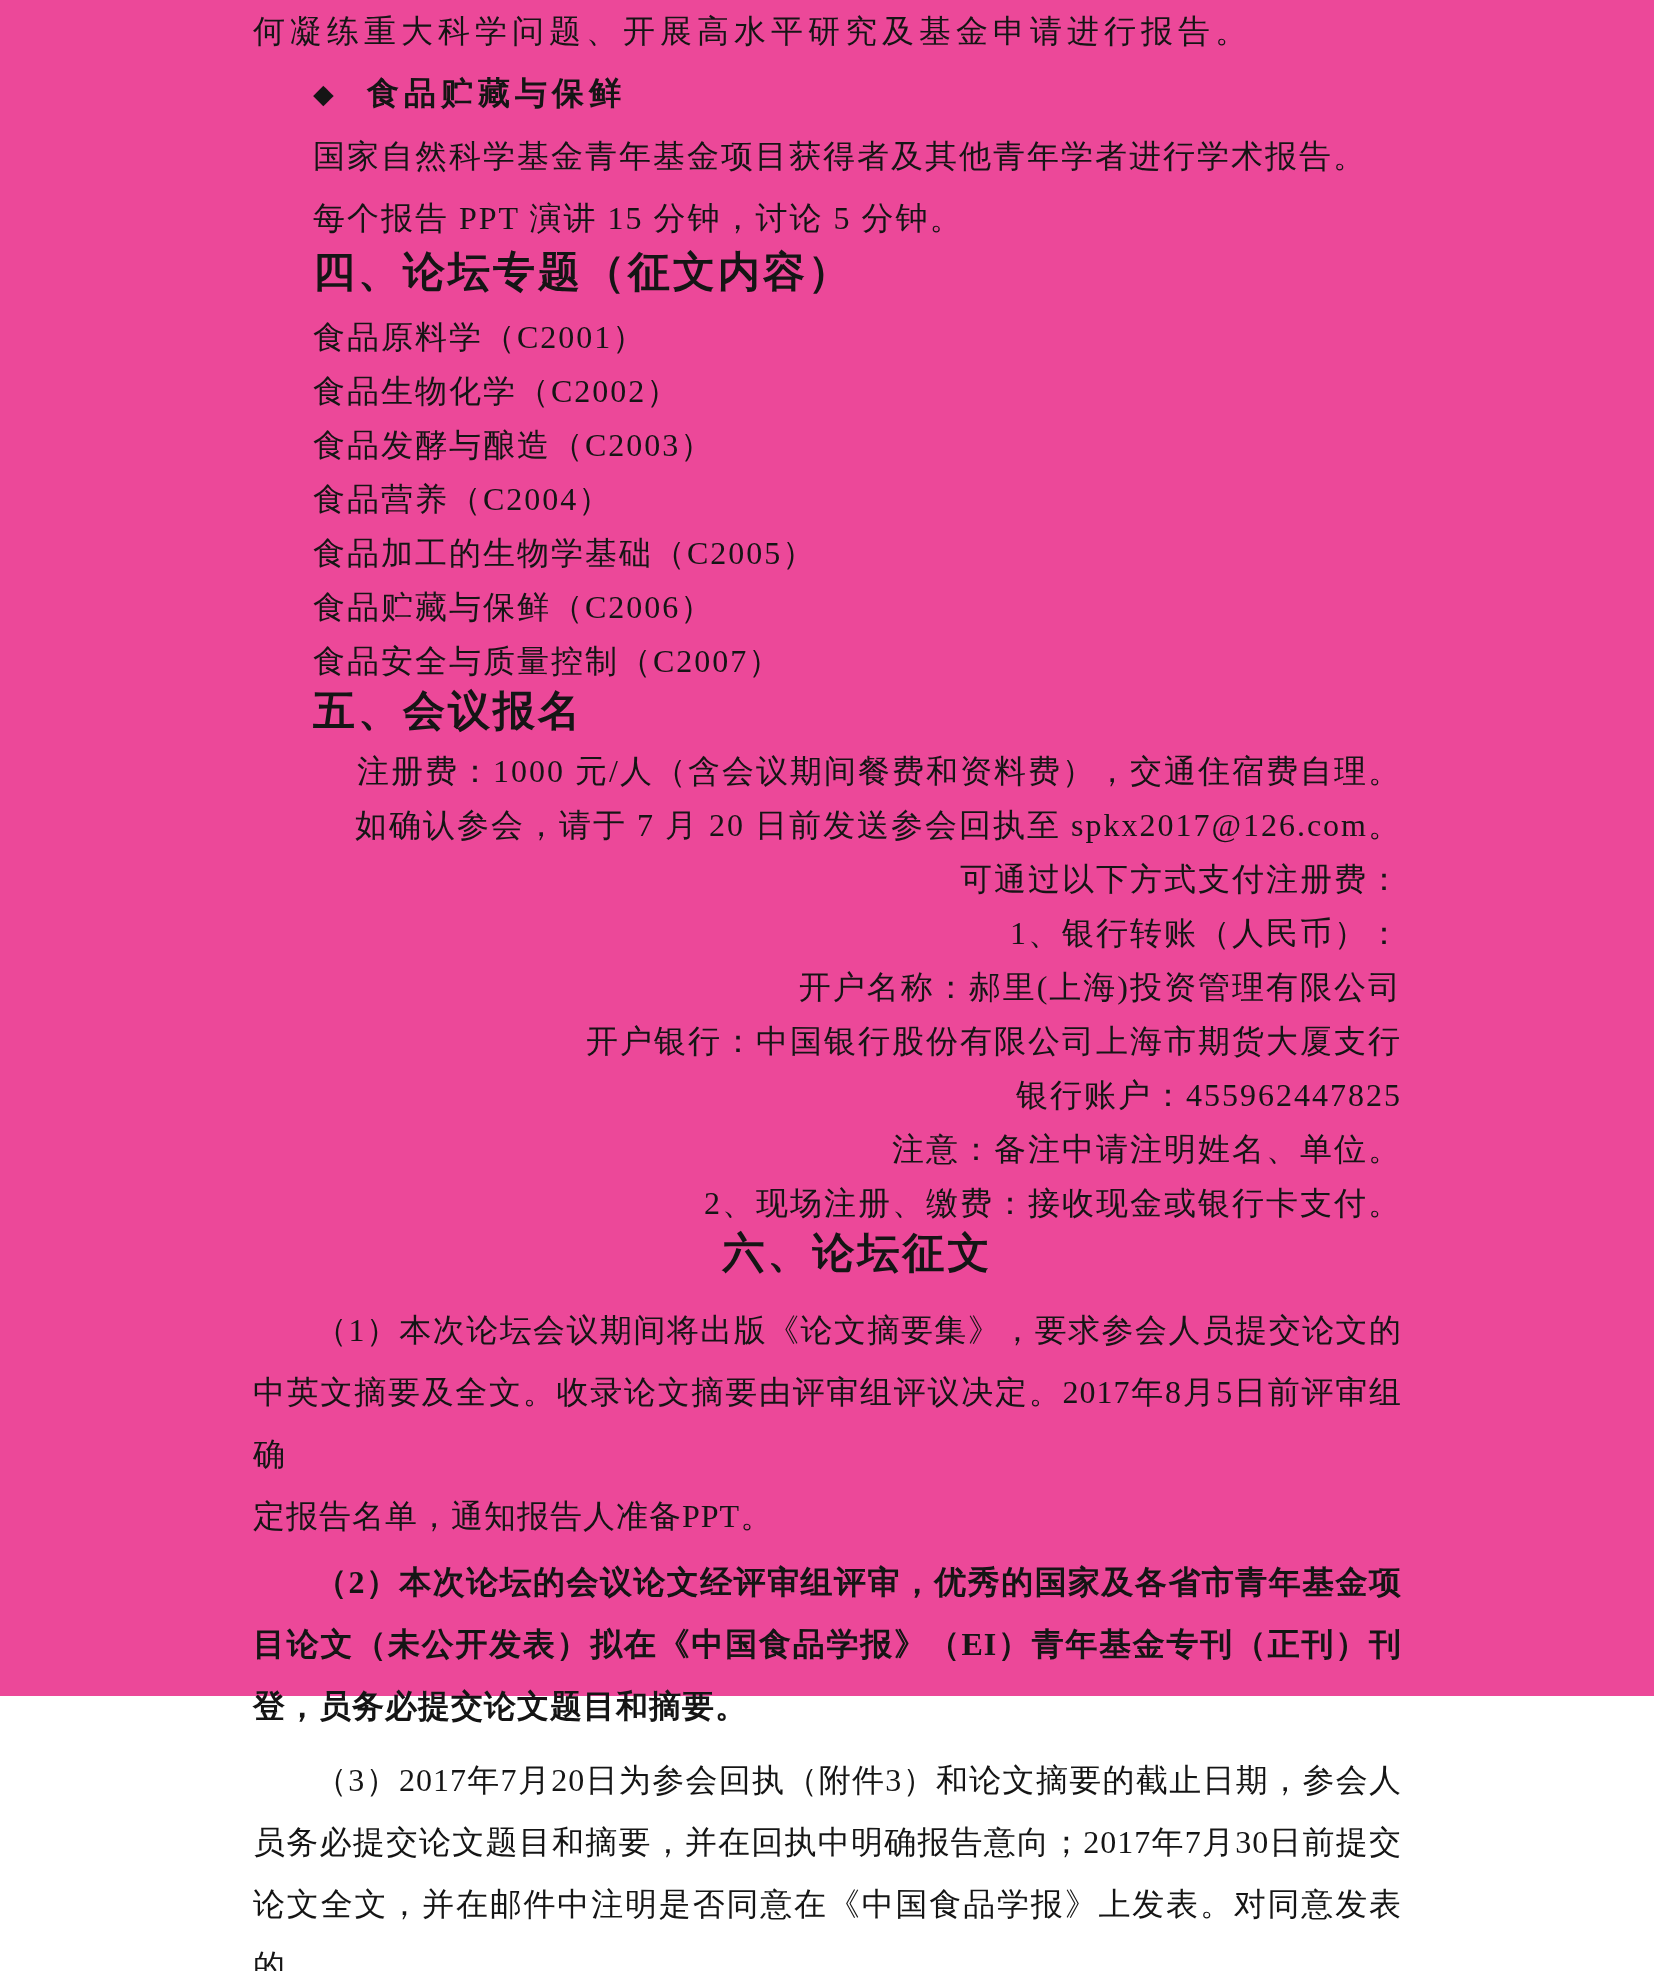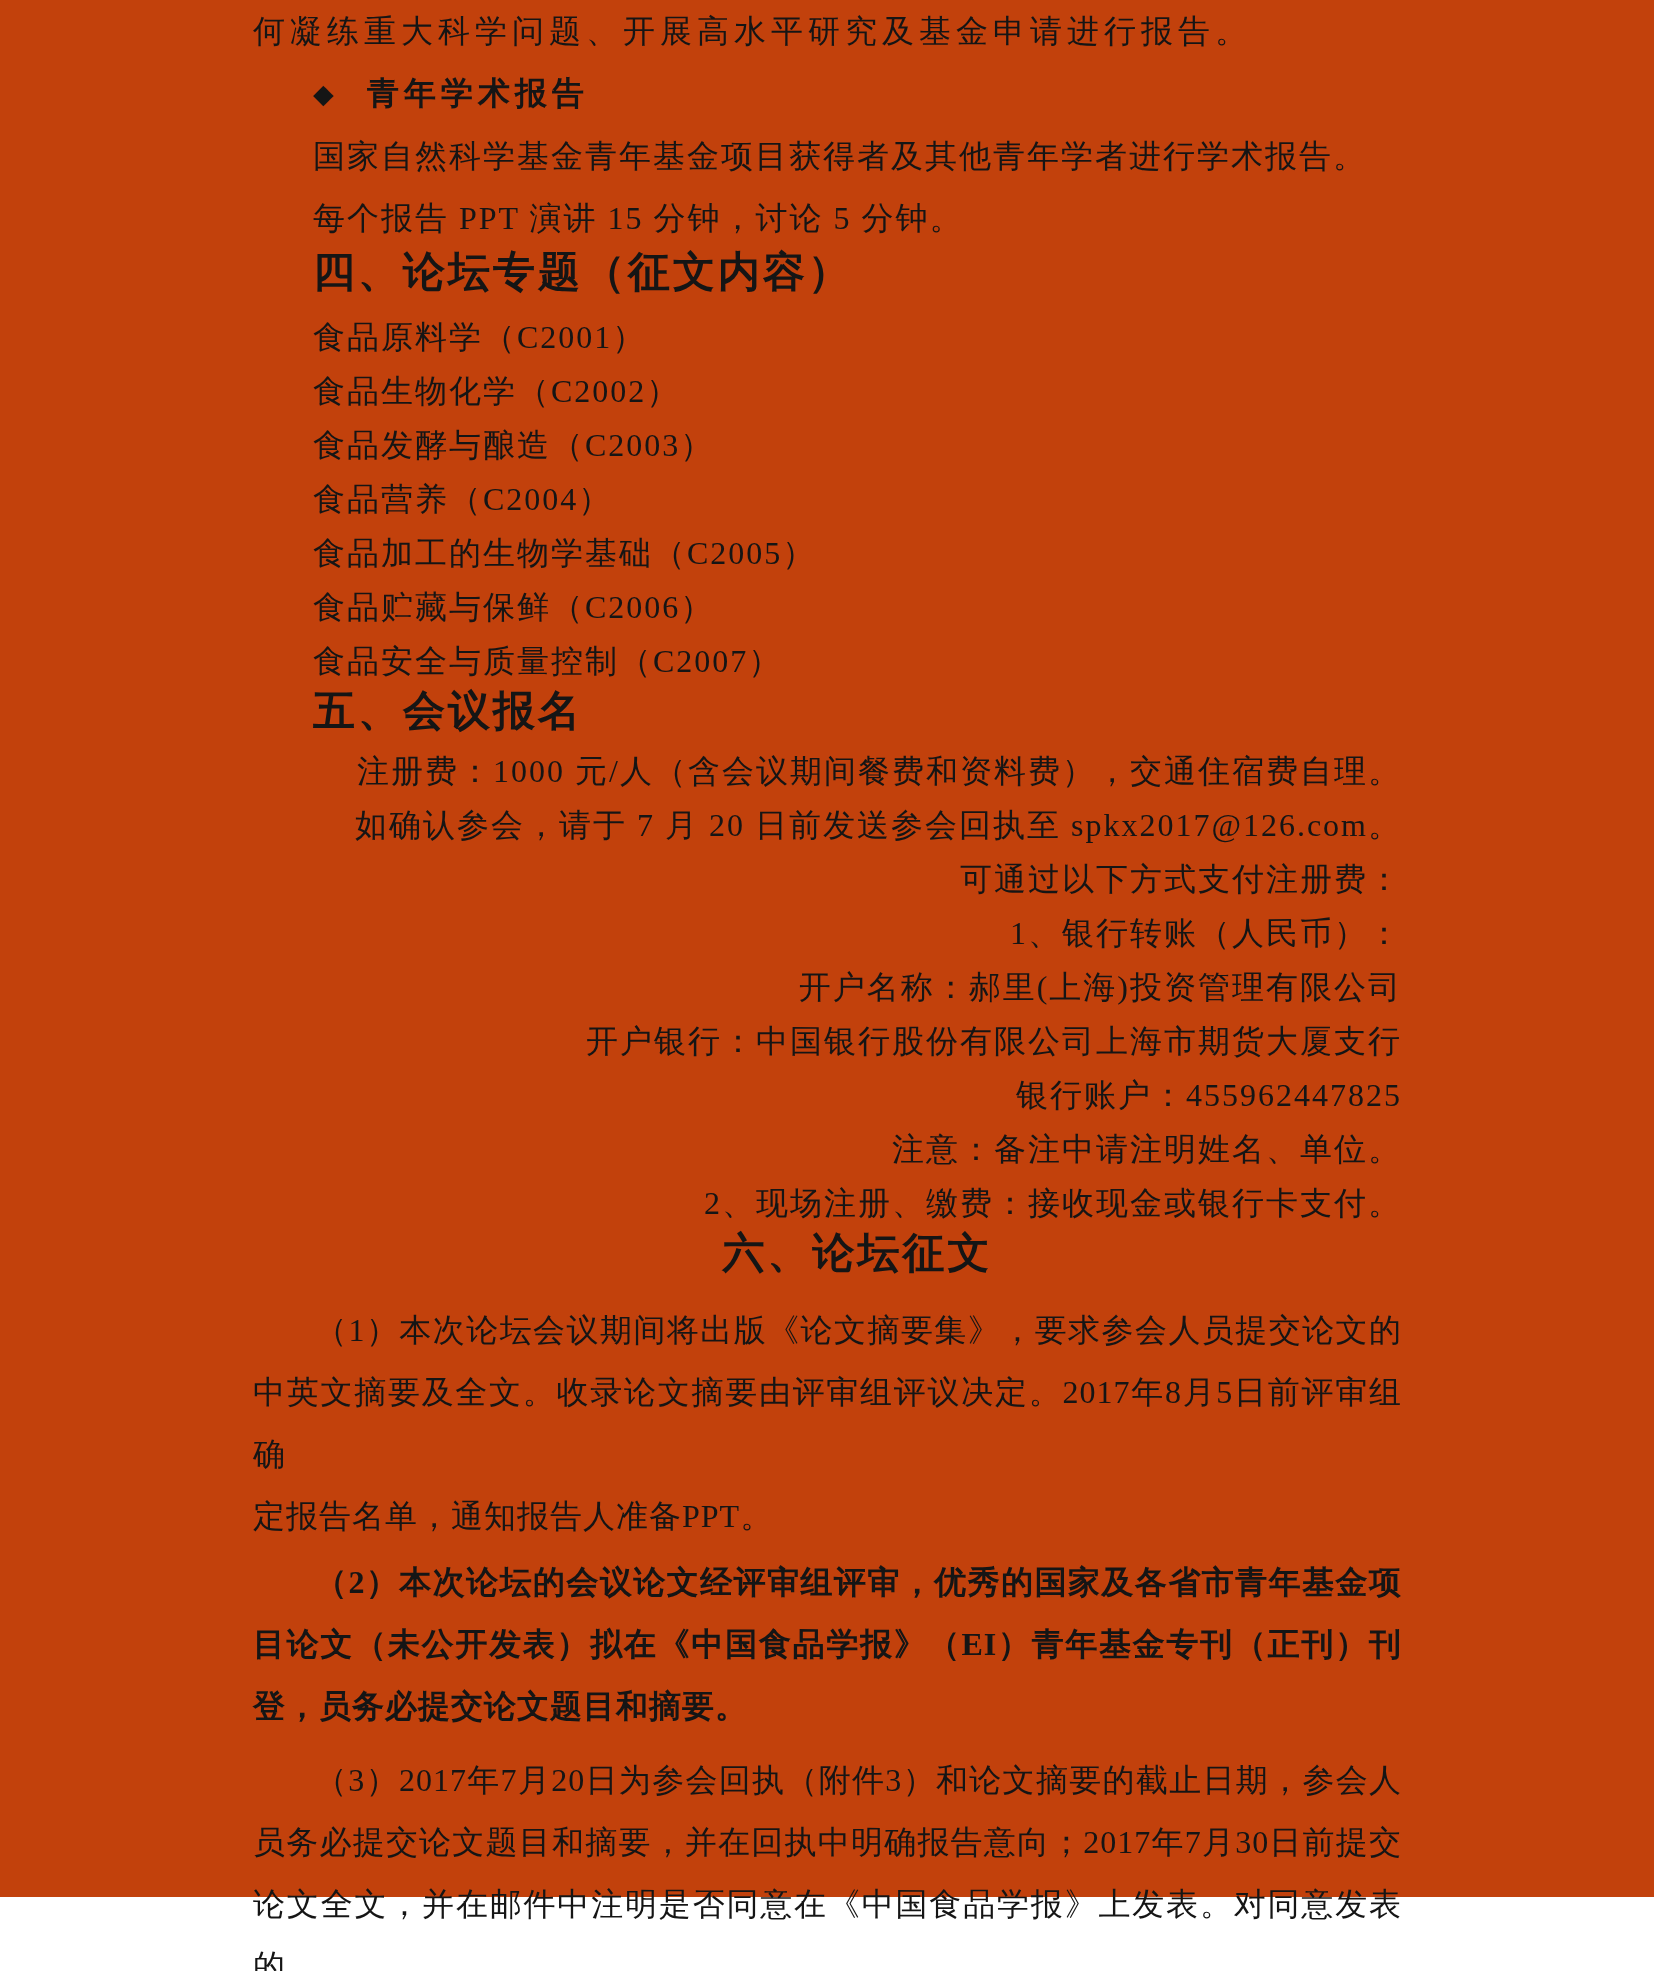--- a/index.html
+++ b/index.html
@@ -10,22 +10,22 @@
   body {
     width: 1654px;
     height: 1971px;
     overflow: hidden;
     color: #151515;
     font-family: "Liberation Serif", "DejaVu Serif", serif;
   }
   .page {
     position: relative;
     width: 1654px;
-    height: 1897px;
-    background: #c2410c;
+    height: 1696px;
+    background: #ec4899;
   }
   .text-block {
     position: absolute;
     left: 253px;
     top: 0;
     width: 1149px;
     font-size: 32px;
   }
   
   .t-line {
@@ -93,21 +93,21 @@
 </style>
 </head>
 <body>
 
 <div class="page">
   <div class="text-block">
 
     <div class="t-line intro">何凝练重大科学问题、开展高水平研究及基金申请进行报告。</div>
 
     <div class="bullet-line">
-      <span class="diamond">◆</span><span class="bullet-title">青年学术报告</span>
+      <span class="diamond">◆</span><span class="bullet-title">食品贮藏与保鲜</span>
     </div>
 
     <div class="t-line ind sp2">国家自然科学基金青年基金项目获得者及其他青年学者进行学术报告。</div>
     <div class="t-line ind sp2">每个报告 PPT 演讲 15 分钟，讨论 5 分钟。</div>
 
     <h2 class="sec-h h-four">四、论坛专题（征文内容）</h2>
 
     <div class="items-four">
       <div class="item">食品原料学（C2001）</div>
       <div class="item">食品生物化学（C2002）</div>

